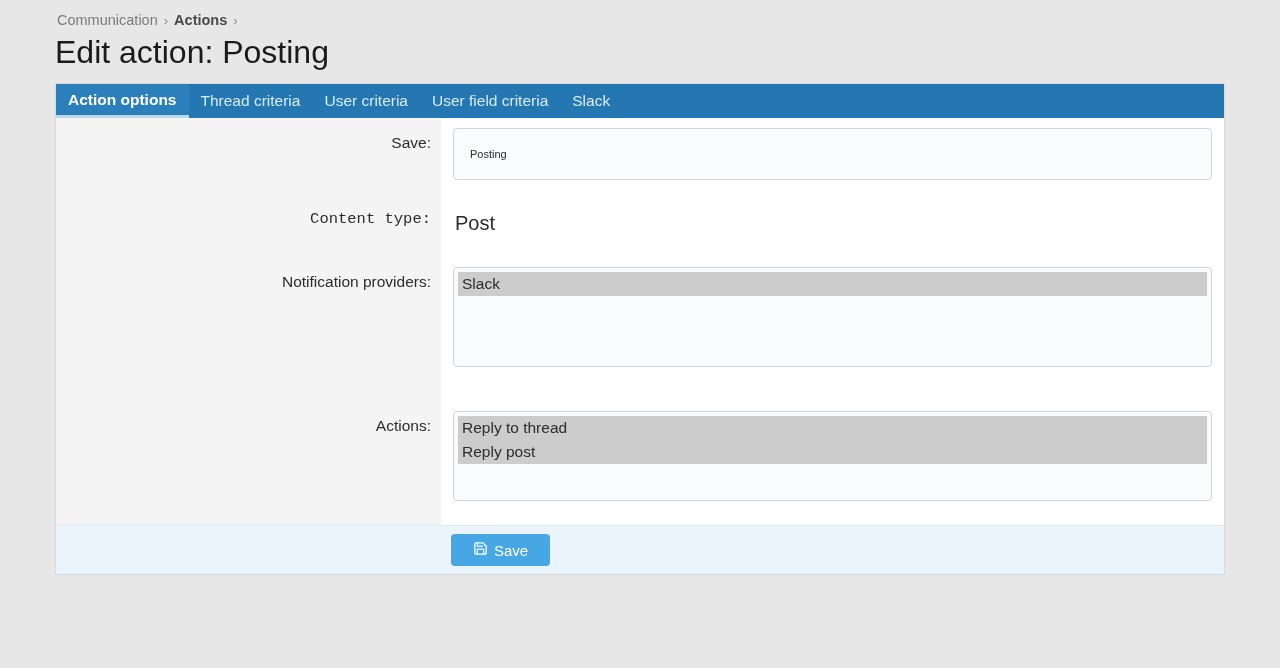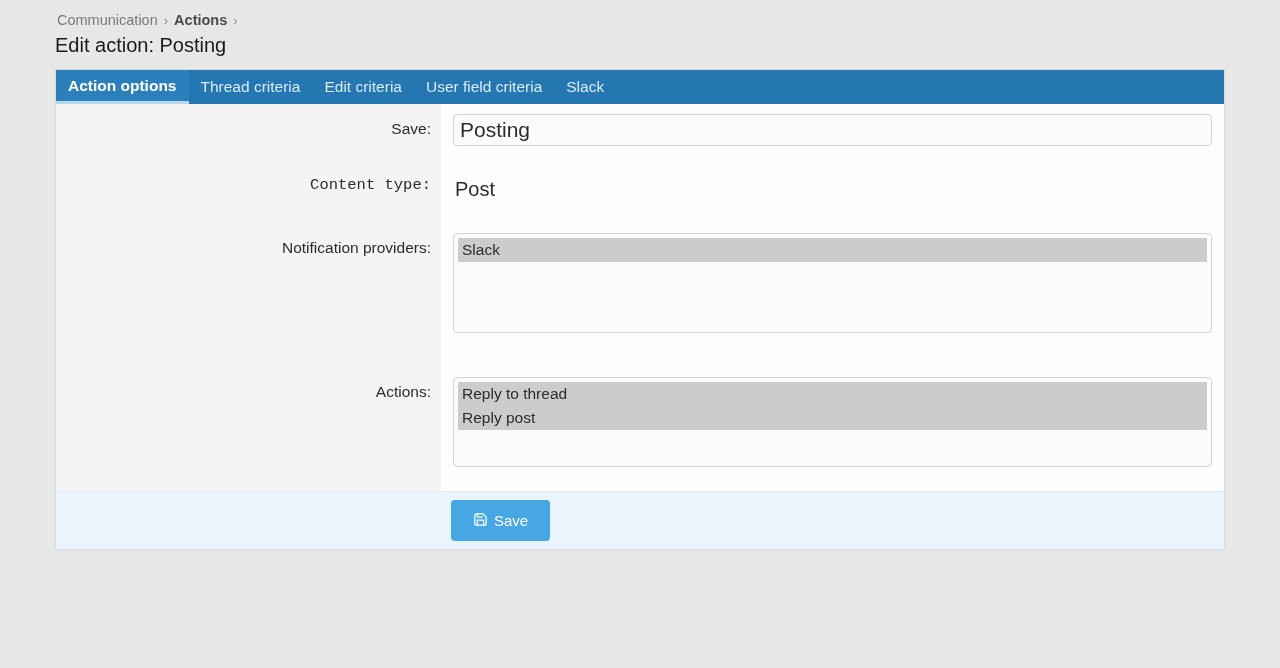--- a/index.html
+++ b/index.html
@@ -18,21 +18,21 @@
     color: #6f6f6f;
     display: flex;
     align-items: center;
     gap: 6px;
     padding: 0 2px 4px 2px;
   }
   .breadcrumb .crumb { color: #7a7a7a; }
   .breadcrumb .crumb.current { color: #4a4a4a; font-weight: 600; }
   .breadcrumb .sep { color: #8a8a8a; font-size: 13px; }
   h1.page-title {
-    font-size: 20px;
+    font-size: 32px;
     font-weight: 400;
     color: #1a1a1a;
     margin: 2px 0 12px 0;
   }
   .card {
     background: #fde047;
     border: 1px solid #d9d9d9;
     border-radius: 0;
     overflow: hidden;
   }
@@ -76,26 +76,26 @@
     padding: 10px 12px 10px 12px;
   }
   
   .row-content-type .form-label { padding-top: 48px; padding-bottom: 48px; font-family: Liberation Mono, monospace; }
   .row-content-type .form-field { padding-top: 48px; padding-bottom: 48px; }
   .row-providers .form-label { padding-top: 16px; }
   .row-actions .form-label { padding-top: 16px; }
 
   input.text-input {
     width: 100%;
-    height: 32px;
+    height: 52px;
     border: 1px solid #d4d4d4;
     border-radius: 4px;
     background: #fafbfc;
-    padding: 0 6px;
-    font-size: 21px;
+    padding: 0 16px;
+    font-size: 11px;
     color: #2c2c2c;
     font-family: inherit;
   }
   .static-value {
     font-size: 20px;
     color: #2c2c2c;
     padding: 2px;
   }
   .select-box {
     width: 100%;
@@ -122,21 +122,21 @@
     padding: 8px 12px 8px 395px;
   }
   .save-button {
     display: inline-flex;
     align-items: center;
     gap: 6px;
     background: #47a7e4;
     color: #fff;
     border: none;
     border-radius: 4px;
-    height: 41px;
+    height: 32px;
     padding: 0 22px;
     font-size: 15px;
     cursor: pointer;
     font-family: inherit;
   }
   .save-button svg { width: 15px; height: 15px; }
 </style>
 </head>
 <body>
 
@@ -147,21 +147,21 @@
     <span class="crumb current">Actions</span>
     <span class="sep">›</span>
   </div>
 
   <h1 class="page-title">Edit action: Posting</h1>
 
   <div class="card">
     <div class="tabs">
       <div class="tab active">Action options</div>
       <div class="tab">Thread criteria</div>
-      <div class="tab">Edit criteria</div>
+      <div class="tab">User criteria</div>
       <div class="tab">User field criteria</div>
       <div class="tab">Slack</div>
     </div>
 
     <div class="form-area">
       <div style="flex:1">
 
         <div class="form-row" style="background:linear-gradient(to right,#f4f4f4 385px,#fefefe 385px);">
           <div class="form-label">Save:</div>
           <div class="form-field">

